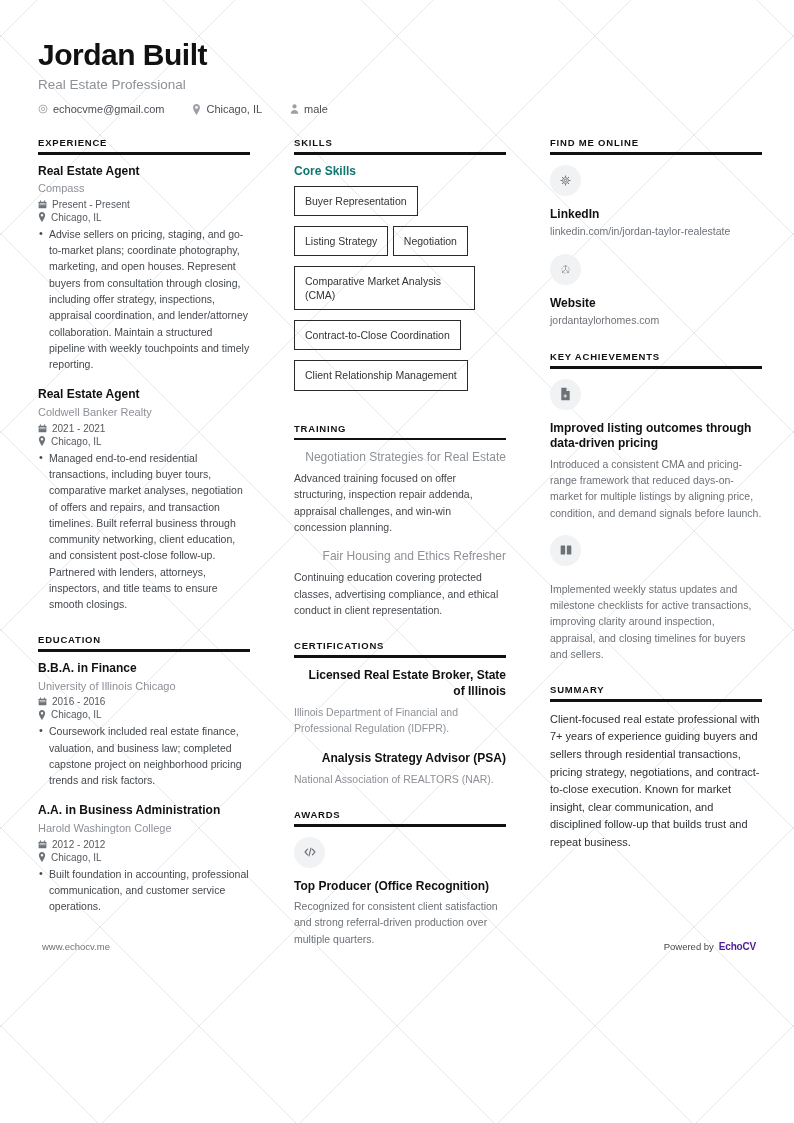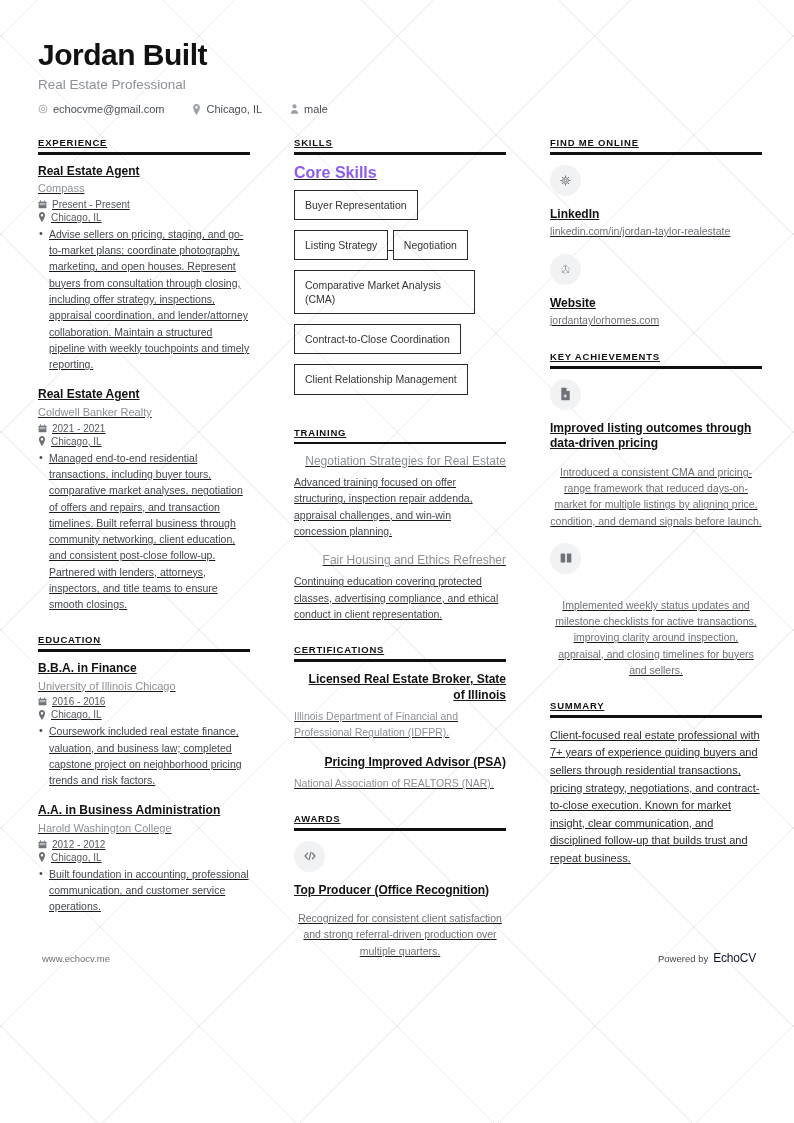--- a/index.html
+++ b/index.html
@@ -27,21 +27,21 @@
   .name {
     font-size: 30px; font-weight: bold; letter-spacing: -0.5px;
     line-height: 1.1; color: #111; margin: 0 0 6px 0;
   }
   .subtitle { font-size: 13.5px; color: #8d9196; margin: 0 0 11px 0; }
   .contact-row { display: flex; align-items: center; gap: 28px; }
   .contact-item { display: flex; align-items: center; gap: 5px; font-size: 11px; color: #4a4f55; }
   .contact-item svg { display: block; }
 
   
-  .columns { display: flex; padding: 22px 38px 0 38px; gap: 44px; align-items: flex-start; text-decoration: underline; }
+  .columns { display: flex; padding: 22px 38px 0 38px; gap: 44px; align-items: flex-start; }
   .col { width: 212px; flex: 0 0 212px; }
 
   
   .section { margin-bottom: 22px; }
   .section-title {
     font-size: 9.5px; font-weight: bold; letter-spacing: 0.8px;
     text-transform: uppercase; color: #111;
     padding-bottom: 4px;
   }
   .section-rule { height: 2.5px; background: #111; margin-bottom: 9px; }
@@ -55,21 +55,21 @@
   .bullets { margin: 3px 0 0 0; padding: 0; list-style: none; }
   .bullets li {
     font-size: 10.5px; line-height: 1.55; color: #44484d;
     position: relative; padding-left: 11px; margin-bottom: 2px;
   }
   .bullets li::before {
     content: "•"; position: absolute; left: 1px; top: -1px; color: #44484d; font-size: 11px;
   }
 
   
-  .skill-group-title { font-size: 16px; font-weight: bold; color: #8b5cf6; margin-bottom: 8px; }
+  .skill-group-title { font-size: 12px; font-weight: bold; color: #0f766e; margin-bottom: 8px; }
   .skill-chip {
     border: 1px solid #2a2a2a;
     padding: 7px 10px;
     font-size: 10.5px; color: #333;
     line-height: 1.35;
     margin-bottom: 10px;
     display: inline-block;
     max-width: 204px;
   }
 
@@ -84,35 +84,35 @@
   .icon-badge {
     width: 31px; height: 31px; flex: 0 0 31px;
     border-radius: 50%; background: #f1f2f3;
     display: flex; align-items: center; justify-content: center;
     color: #6d7278; margin-top: 1px;
   }
   .icon-badge svg { display: block; }
   .icon-body { flex: 1 1 auto; min-width: 0; }
   .icon-head { font-size: 12px; font-weight: bold; color: #111; line-height: 1.3; margin-bottom: 2px; }
   .icon-sub { font-size: 10.5px; color: #6d7278; line-height: 1.5; word-break: break-word; }
-  .icon-sub.desc { color: #6d7278; margin-top: 12px; line-height: 1.55; text-align: center; }
+  .icon-sub.desc { color: #6d7278; margin-top: 4px; line-height: 1.55; }
 
   
   .summary-text { font-size: 11px; line-height: 1.6; color: #2c3034; }
 
   
   .footer {
     position: absolute; left: 4px; right: 0; bottom: 0;
     height: 46px; padding: 0 38px;
     display: flex; align-items: center; justify-content: space-between;
     z-index: 2;
   }
   .footer-left { font-size: 9.5px; color: #6d7278; }
   .footer-right { font-size: 9.5px; color: #44484d; display: flex; align-items: baseline; gap: 5px; }
-  .brand { font-size: 12px; font-weight: normal; color: #0f172a; letter-spacing: -0.2px; }
+  .brand { font-size: 10px; font-weight: bold; color: #4c1d95; letter-spacing: -0.2px; }
 </style>
 </head>
 <body>
 
 <div class="watermark"></div>
 
 <div class="page">
 
   <div class="header">
     <div class="name">Jordan Built</div>
@@ -309,21 +309,21 @@
       </div>
 
       <div class="section">
         <div class="section-title">CERTIFICATIONS</div>
         <div class="section-rule"></div>
         <div>
           <div class="tr-title dark">Licensed Real Estate Broker, State of Illinois</div>
           <div class="tr-desc grey">Illinois Department of Financial and Professional Regulation (IDFPR).</div>
         </div>
         <div>
-          <div class="tr-title dark">Pricing Improved Advisor (PSA)</div>
+          <div class="tr-title dark">Analysis Strategy Advisor (PSA)</div>
           <div class="tr-desc grey">National Association of REALTORS (NAR).</div>
         </div>
       </div>
 
       <div class="section">
         <div class="section-title">AWARDS</div>
         <div class="section-rule"></div>
         <div class="icon-row">
           <div class="icon-badge">
             <svg width="14" height="14" viewBox="0 0 20 20" fill="none" stroke="#6d7278" stroke-width="1.7" stroke-linecap="round" stroke-linejoin="round">

